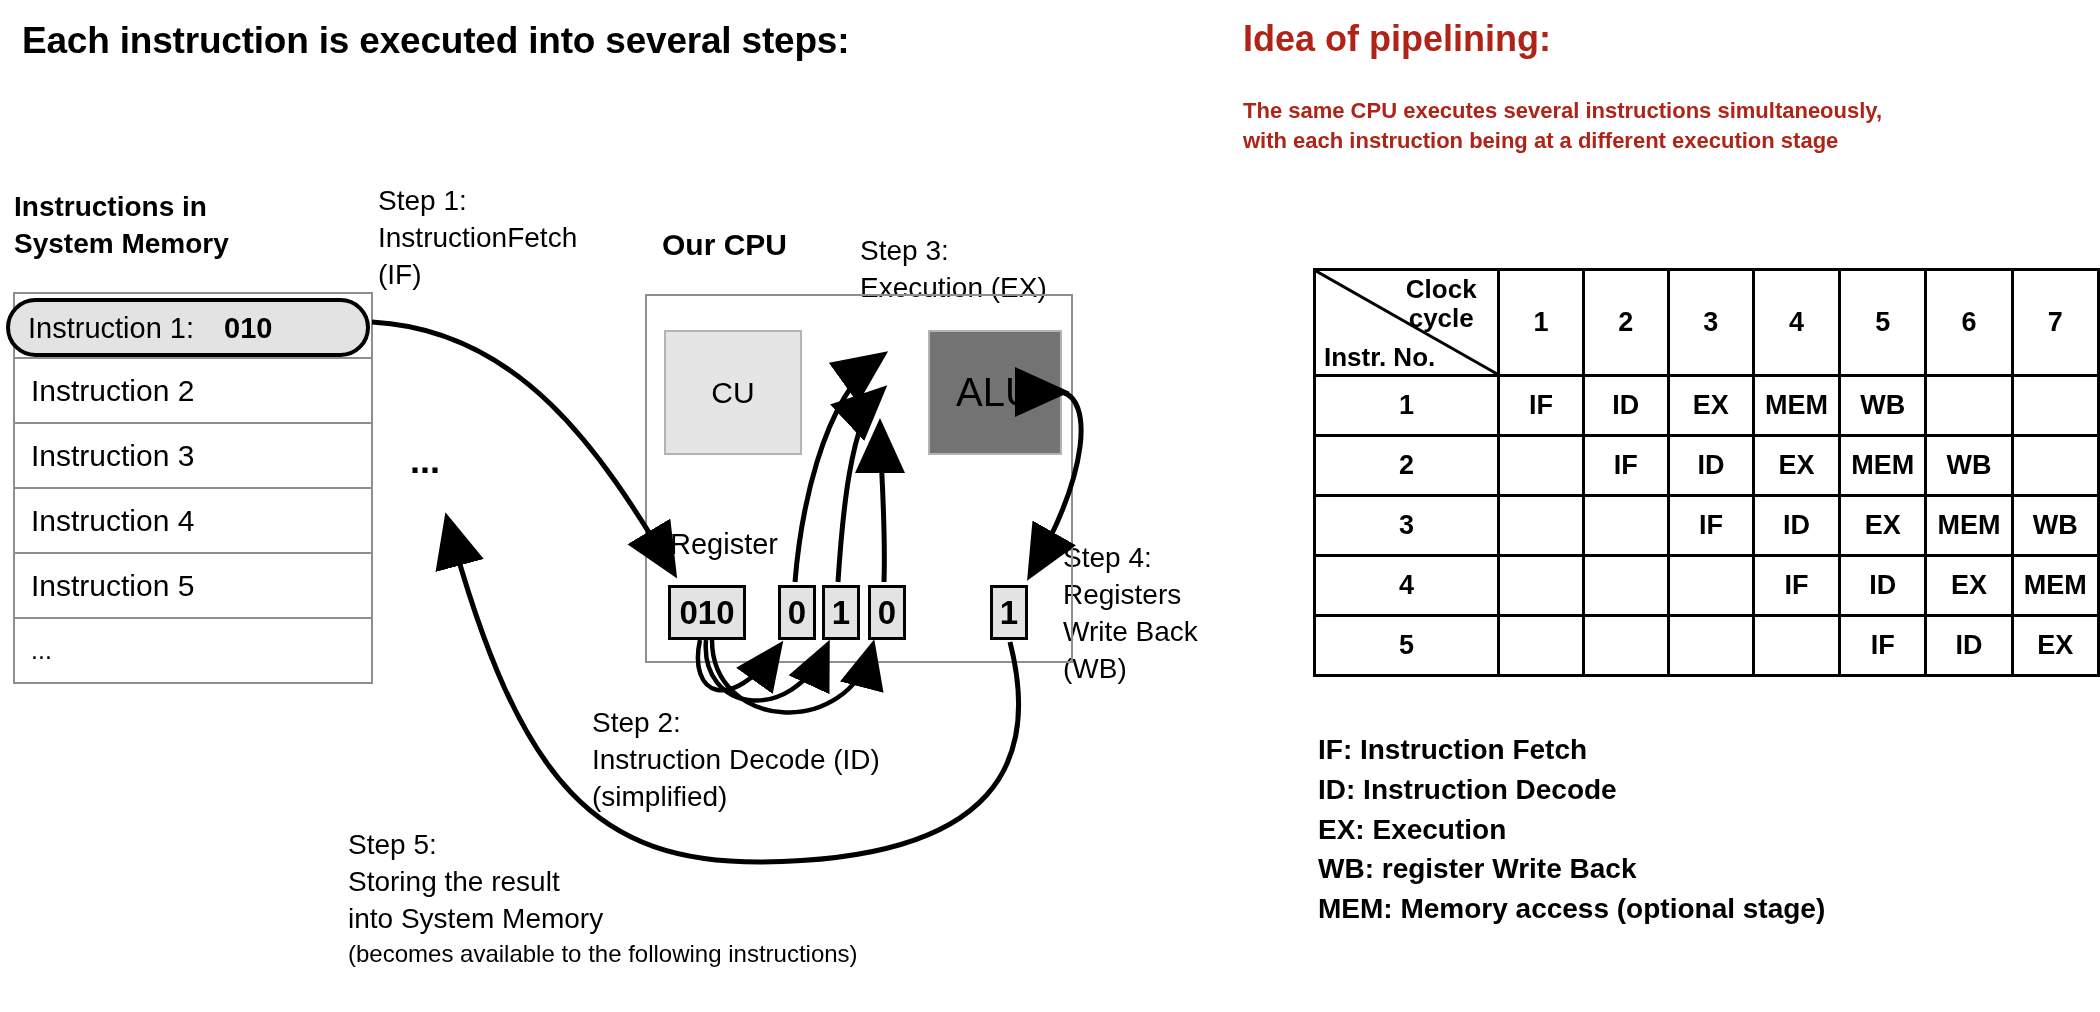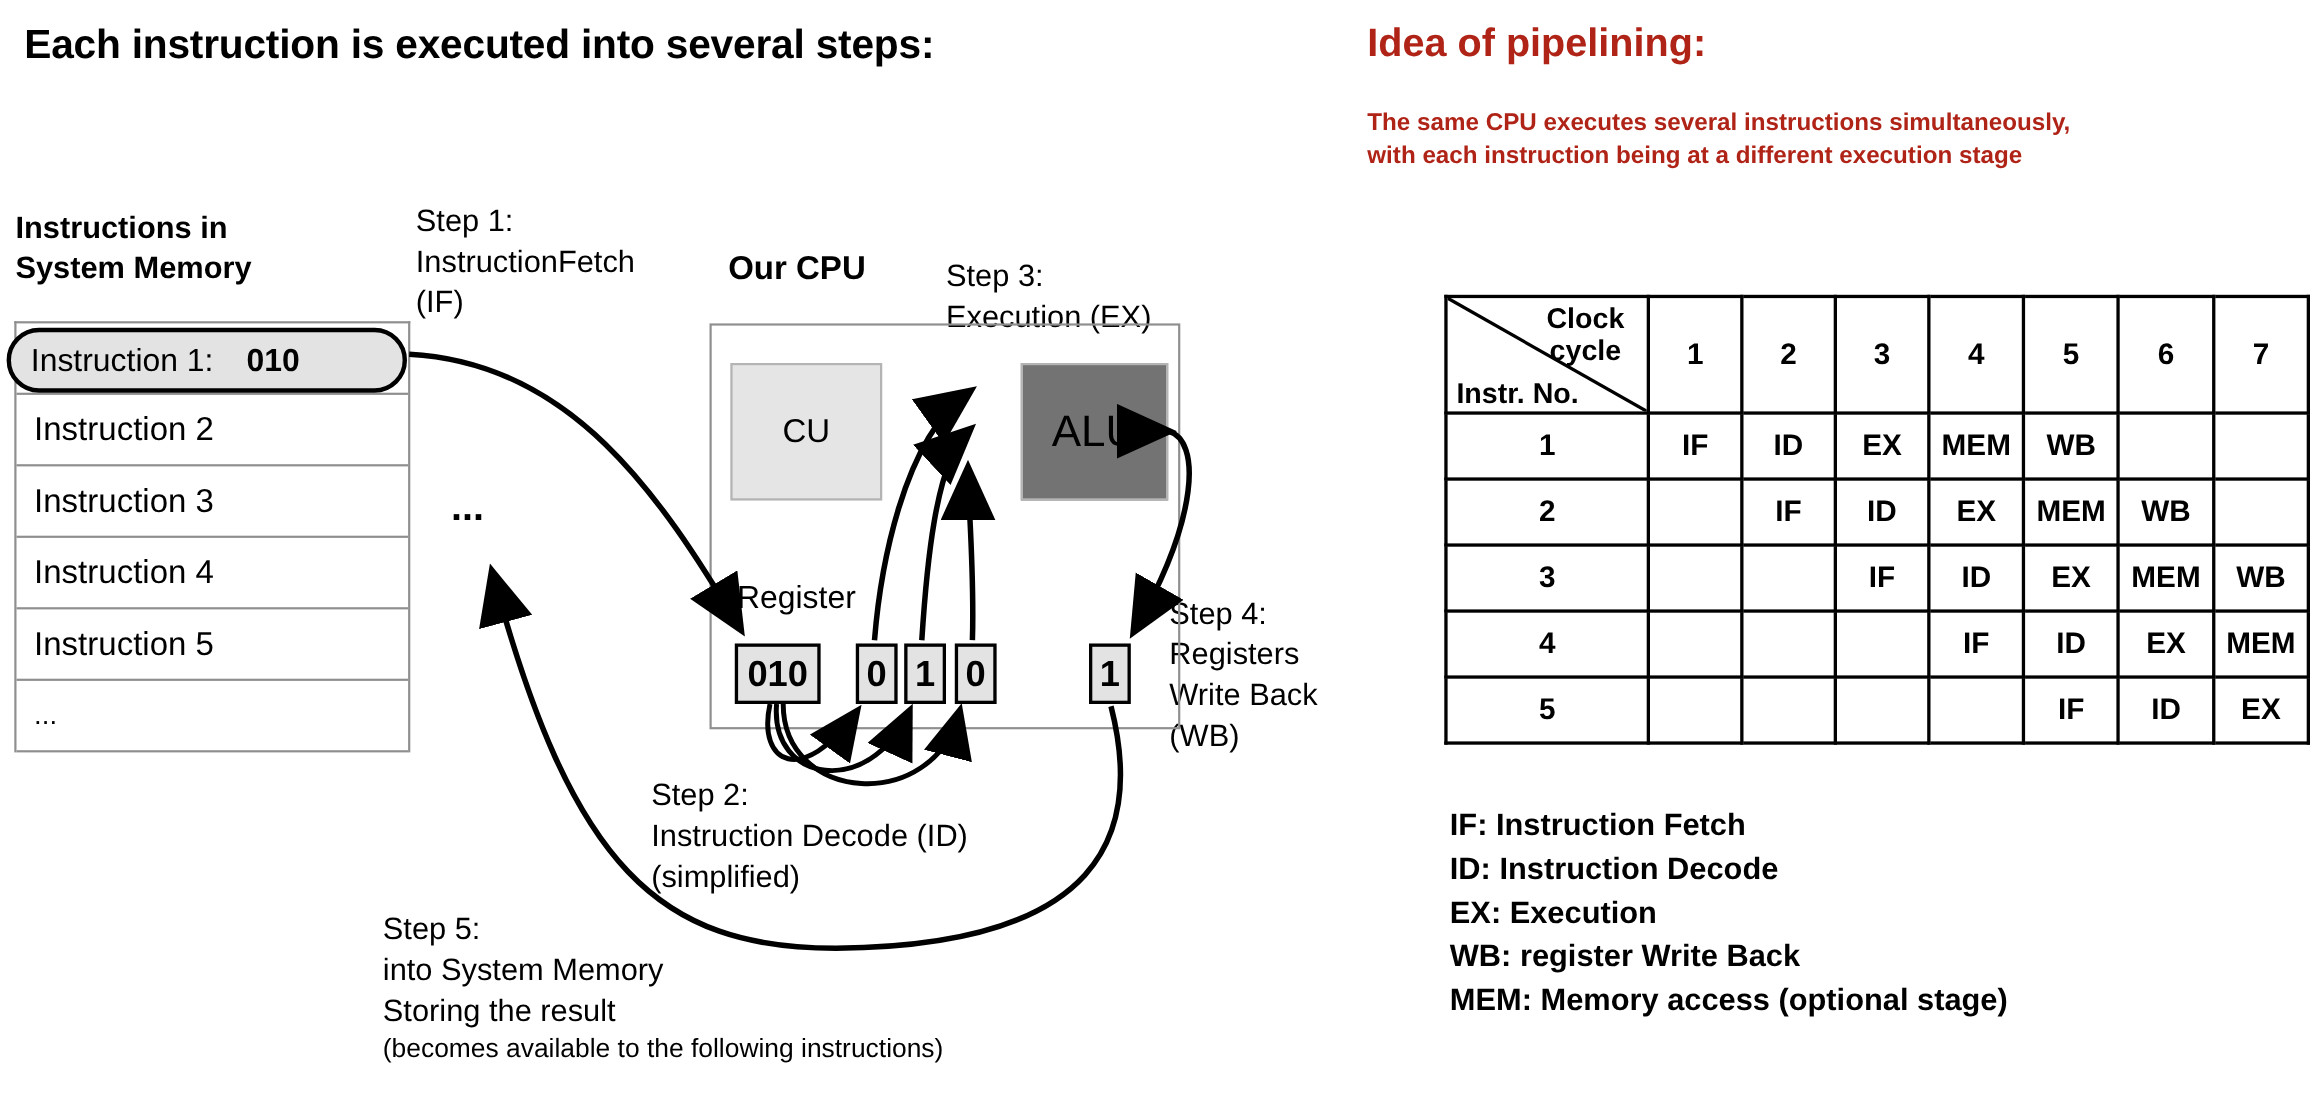--- a/index.html
+++ b/index.html
@@ -165,22 +165,22 @@
 </div>
 
 <div class="abs steplabel" id="step2">
   <div>Step 2:</div>
   <div>Instruction Decode (ID)</div>
   <div>(simplified)</div>
 </div>
 
 <div class="abs steplabel" id="step5">
   <div>Step 5:</div>
+  <div>Storing the result</div>
   <div>into System Memory</div>
-  <div>Storing the result</div>
   <div class="small">(becomes available to the following instructions)</div>
 </div>
 
 <div class="abs" id="cpu-title">Our CPU</div>
 <div class="abs" id="cpu-box"></div>
 <div class="abs" id="cu-box">CU</div>
 <div class="abs" id="alu-box">ALU</div>
 <div class="abs" id="registers-label">Register</div>
 
 <div class="abs reg" id="reg-a">010</div>

